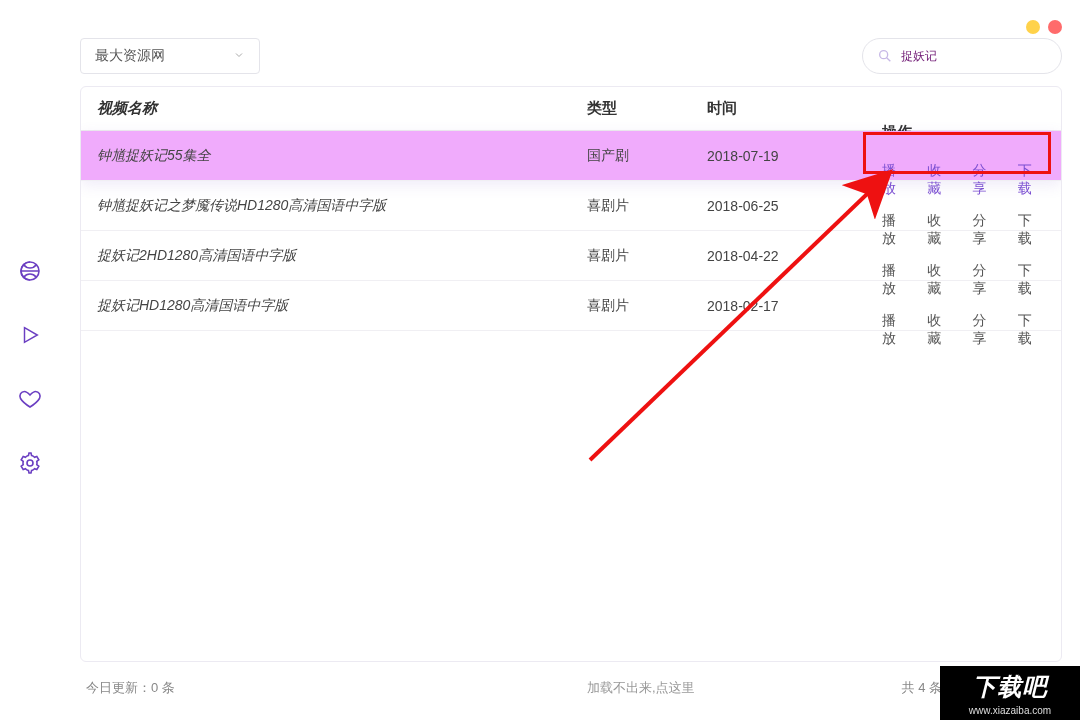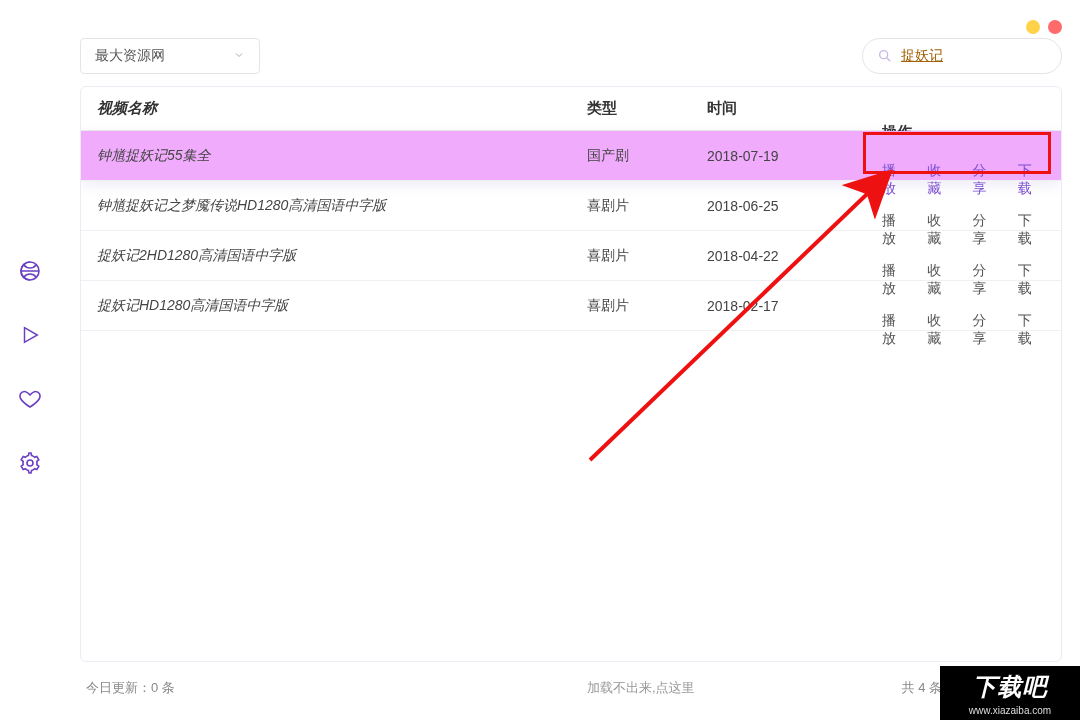--- a/index.html
+++ b/index.html
@@ -22,21 +22,21 @@
     width: 180px; height: 36px; border: 1px solid #e4e4ea; border-radius: 4px;
     display: flex; align-items: center; justify-content: space-between;
     padding: 0 14px; color: #555; font-size: 14px; cursor: pointer; background: #fff;
   }
   .source-select .chev { color: #aaa; }
   .search-wrap {
     width: 200px; height: 36px; border: 1px solid #e4e4ea; border-radius: 18px;
     display: flex; align-items: center; padding: 0 14px; gap: 8px;
   }
   .search-wrap input {
-    border: none; outline: none; font-size: 14px; color: #a16207; width: 140px; text-decoration: underline;
+    border: none; outline: none; font-size: 12px; color: #701a75; width: 140px;
   }
   .search-wrap input::placeholder { color: #bbb; }
   .search-icon { width: 16px; height: 16px; }
   .table-wrap {
     position: absolute; left: 80px; right: 18px; top: 86px; bottom: 58px;
     border: 1px solid #eceaf2; border-radius: 6px; background: #fff; overflow: hidden;
   }
   .thead {
     display: flex; align-items: center; height: 44px; padding: 0 16px;
     font-size: 15px; font-weight: 700; color: #333; border-bottom: 1px solid #edecee;

